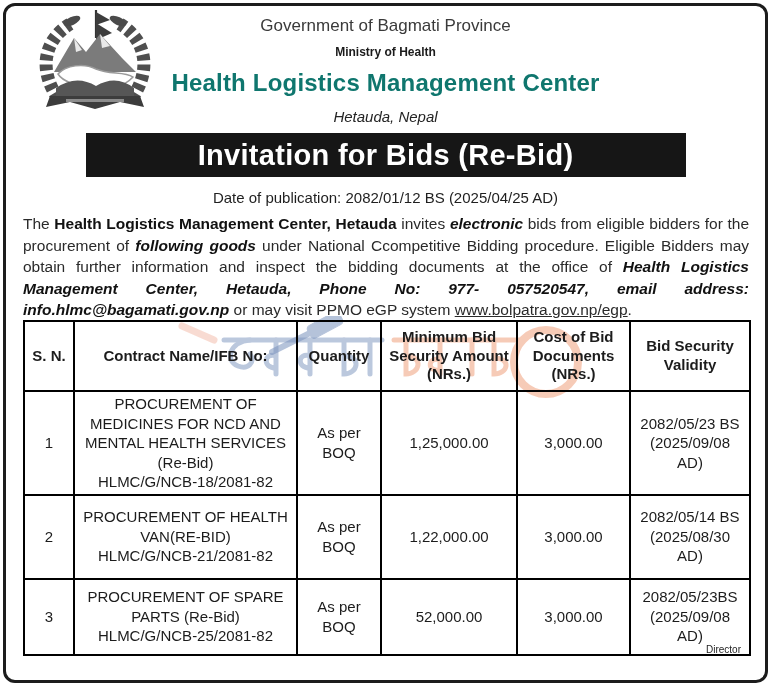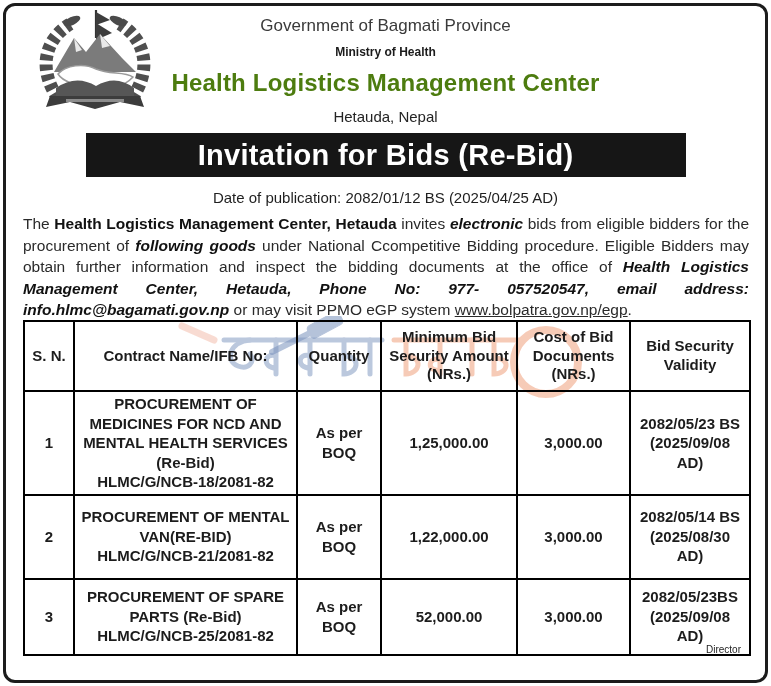--- a/index.html
+++ b/index.html
@@ -6,22 +6,22 @@
   .page{
     position:relative;width:771px;height:686px;background:#ffffff;
     font-family:"Liberation Sans", sans-serif;color:#222;overflow:hidden;
   }
   .frame{position:absolute;inset:3px;border:3px solid #1c1c1c;border-radius:12px;pointer-events:none;z-index:20;}
   
   .logo{position:absolute;left:36px;top:8px;z-index:2;}
   .hdr{position:absolute;left:0;right:0;top:16px;text-align:center;z-index:1;}
   .hdr-gov{font-size:17px;color:#3a3a3a;margin:0 0 9px 0;}
   .hdr-min{font-size:12px;font-weight:bold;color:#1b1b1b;margin:0 0 10px 0;}
-  .hdr-center{font-size:24px;font-weight:bold;color:#4d7c0f;margin:0 0 11px 0;letter-spacing:.2px;}
-  .hdr-loc{font-size:15px;color:#242424;margin:0;}
+  .hdr-center{font-size:24px;font-weight:bold;color:#0f766e;margin:0 0 11px 0;letter-spacing:.2px;}
+  .hdr-loc{font-size:15px;color:#242424;margin:0;font-style:italic;}
   .banner{
     position:absolute;left:50%;transform:translateX(-50%);top:133px;width:600px;height:44px;
     background:#161616;display:flex;align-items:center;justify-content:center;z-index:2;
   }
   .banner span{color:#ffffff;font-weight:bold;font-size:29px;letter-spacing:.3px;}
   .pubdate{position:absolute;left:0;right:0;top:189px;text-align:center;font-size:15px;color:#1f1f1f;}
   .intro{
     position:absolute;left:23px;width:726px;top:213px;margin:0;
     font-size:15.5px;line-height:21.5px;text-align:justify;color:#2a2a2a;
   }
@@ -29,21 +29,21 @@
   .sB{font-weight:bold;color:#111;}
   .sBI{font-weight:bold;font-style:italic;color:#111;}
   .sU{text-decoration:underline;}
   
   .watermark{position:absolute;left:172px;top:316px;width:410px;height:90px;z-index:0;pointer-events:none;}
   
   table.bids{
     position:absolute;left:23px;top:320px;width:726px;z-index:1;
     border-collapse:collapse;table-layout:fixed;text-align:center;color:#1c1c1c;font-size:15px;background:transparent;
   }
-  table.bids th,table.bids td{border:2px solid #000;padding:2px 5px;vertical-align:middle;background:transparent;font-weight:bold;}
+  table.bids th,table.bids td{border:2px solid #000;padding:2px 5px;vertical-align:middle;background:transparent;}
   table.bids th{font-weight:bold;height:64px;line-height:1.25;font-size:15px;}
   tr.r0 td{height:81px;}
   tr.r1 td{height:78px;}
   tr.r2 td{height:70px;}
   .c-name .nm,.c-name .ifb{line-height:1.3;}
   td{line-height:1.3;}
   .director{position:absolute;top:644px;right:30px;font-size:10px;color:#1f1f1f;}
 </style>
 </head>
 <body>
@@ -138,21 +138,21 @@
           <div class="ifb">HLMC/G/NCB-18/2081-82</div>
         </td>
         <td>As per BOQ</td>
         <td>1,25,000.00</td>
         <td>3,000.00</td>
         <td>2082/05/23 BS (2025/09/08 AD)</td>
       </tr>
       <tr class="r1">
         <td>2</td>
         <td class="c-name">
-          <div class="nm">PROCUREMENT OF MENTAL VAN(RE-BID)</div>
+          <div class="nm">PROCUREMENT OF HEALTH VAN(RE-BID)</div>
           <div class="ifb">HLMC/G/NCB-21/2081-82</div>
         </td>
         <td>As per BOQ</td>
         <td>1,22,000.00</td>
         <td>3,000.00</td>
         <td>2082/05/14 BS (2025/08/30 AD)</td>
       </tr>
       <tr class="r2">
         <td>3</td>
         <td class="c-name">

